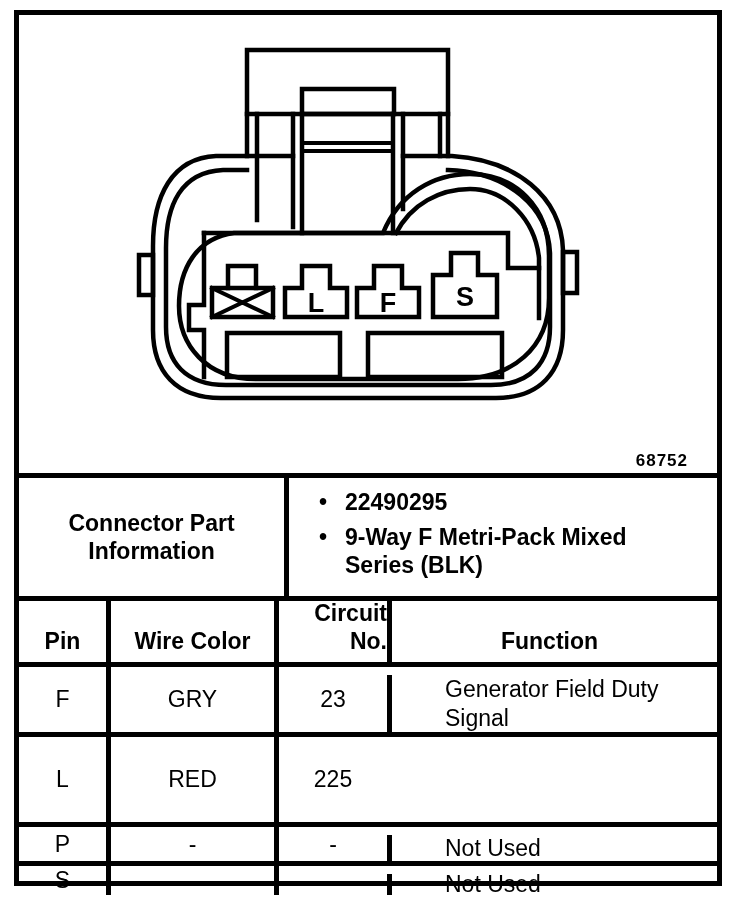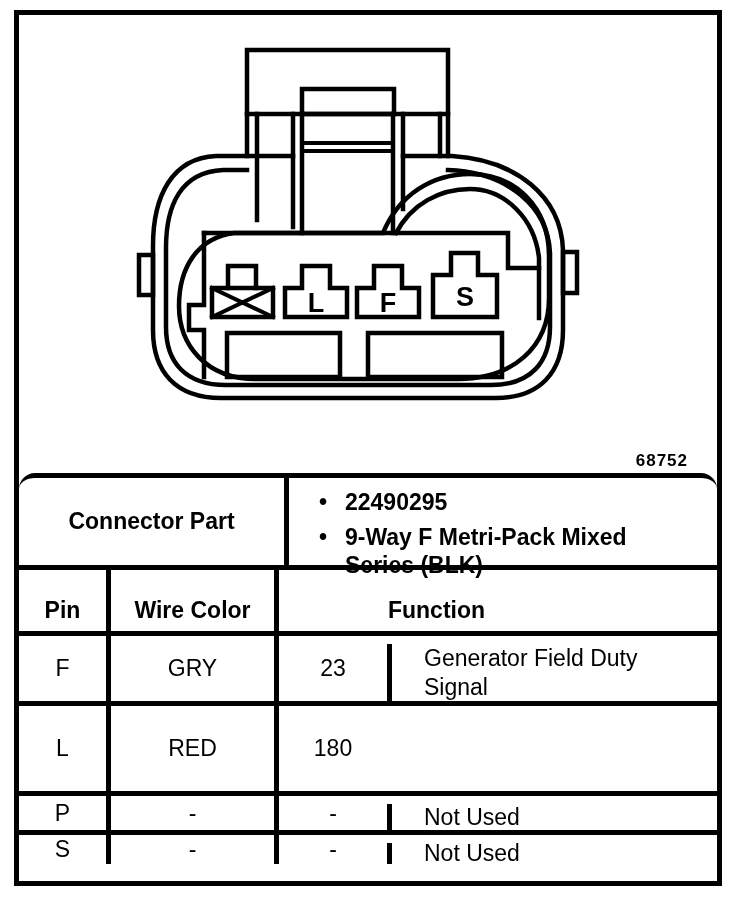--- a/index.html
+++ b/index.html
@@ -11,21 +11,21 @@
   .diagram{height:458px;position:relative;flex:0 0 auto;}
   .diagram svg{position:absolute;left:0;top:0;}
 
   
   .row{display:flex;border-top:5px solid #000;box-sizing:border-box;flex:0 0 auto;}
   .cell{box-sizing:border-box;display:flex;align-items:center;justify-content:center;
         font-size:23px;line-height:1.22;}
   .cell.bl{border-left:5px solid #000;}
 
   
-  .r-partinfo{height:92px;border-radius:16px;}
+  .r-partinfo{height:123px;}
   .pi-left{width:265px;flex-direction:column;font-weight:bold;text-align:center;}
   .pi-right{width:433px;flex-direction:column;align-items:flex-start;justify-content:flex-start;
             padding:10px 0 0 30px;font-weight:bold;}
   .bullet{display:flex;align-items:flex-start;margin-bottom:7px;}
   .bullet .dot{width:26px;flex:0 0 26px;font-size:23px;}
   .bullet .btxt{display:block;width:322px;}
 
   
   .r-head{height:66px;}
   .r-head .cell{font-weight:bold;align-items:flex-end;padding-bottom:7px;}
@@ -33,21 +33,21 @@
   .c2{width:168px;}
   .c3{width:113px;}
   .c4{width:320px;}
   .circuit-head{flex-direction:column;align-items:center;justify-content:flex-end;}
 
   
   .r-f{height:70px;}
   .r-l{height:90px;}
   .r-p{height:39px;}
   .r-s{height:34px;}
-  .func{justify-content:center;padding-left:11px;margin-top:8px;}
+  .func{justify-content:flex-end;padding-left:11px;margin-top:8px;}
   .func .ftxt{display:block;width:262px;}
 
   
   text{font-family:"Liberation Sans", sans-serif;}
   .termlabel{font-size:27px;font-weight:bold;}
   .fignum{font-size:17px;font-weight:bold;letter-spacing:1px;}
 </style>
 </head>
 <body>
 
@@ -112,52 +112,57 @@
       <text class="termlabel" x="388" y="312" text-anchor="middle" fill="#000">F</text>
       <text class="termlabel" x="465" y="306" text-anchor="middle" fill="#000">S</text>
 
       <text class="fignum" x="688" y="466" text-anchor="end" fill="#000">68752</text>
     </svg>
   </div>
 
   <div class="row r-partinfo">
     <div class="cell pi-left">
       <span>Connector Part</span>
+      <span>Information</span>
     </div>
     <div class="cell bl pi-right">
       <div class="bullet">
         <span class="dot">•</span>
         <span class="btxt">22490295</span>
       </div>
       <div class="bullet">
         <span class="dot">•</span>
         <span class="btxt">9-Way F Metri-Pack Mixed Series (BLK)</span>
       </div>
     </div>
   </div>
 
   <div class="row r-head">
     <div class="cell c1">Pin</div>
     <div class="cell bl c2">Wire Color</div>
+    <div class="cell bl c3 circuit-head">
+      <span>Circuit</span>
+      <span>No.</span>
+    </div>
     <div class="cell bl c4">Function</div>
   </div>
 
   <div class="row r-f">
     <div class="cell c1">F</div>
     <div class="cell bl c2">GRY</div>
     <div class="cell bl c3">23</div>
     <div class="cell bl c4 func">
       <span class="ftxt">Generator Field Duty Signal</span>
     </div>
   </div>
 
   <div class="row r-l">
     <div class="cell c1">L</div>
     <div class="cell bl c2">RED</div>
-    <div class="cell bl c3">180</div>
+    <div class="cell bl c3">225</div>
   </div>
 
   <div class="row r-p">
     <div class="cell c1">P</div>
     <div class="cell bl c2">-</div>
     <div class="cell bl c3">-</div>
     <div class="cell bl c4 func">
       <span class="ftxt">Not Used</span>
     </div>
   </div>

